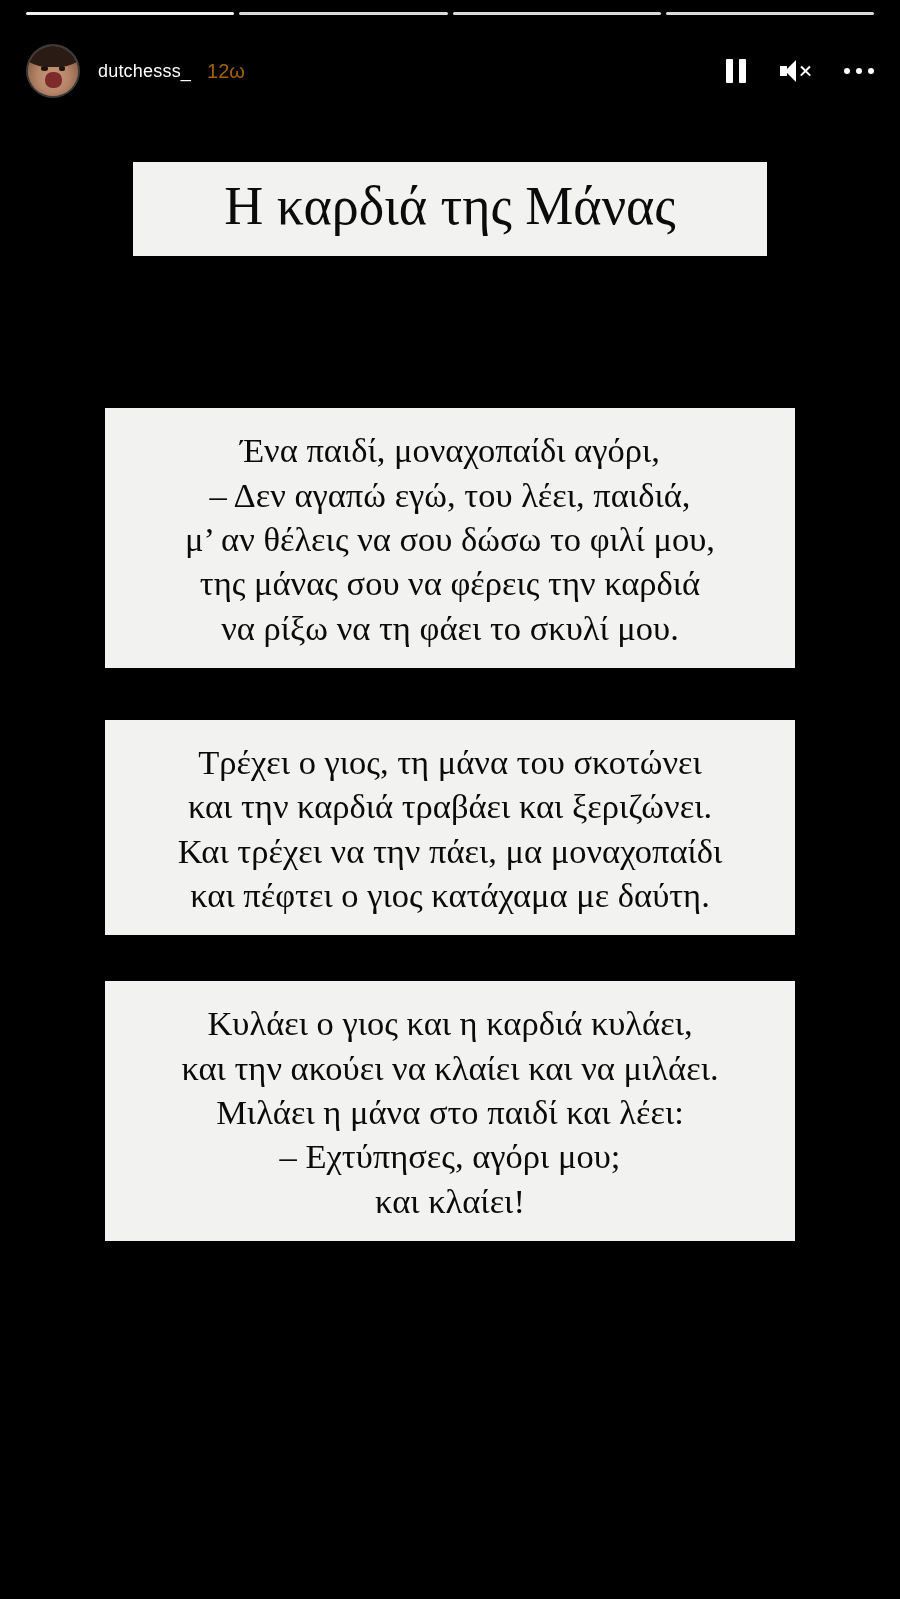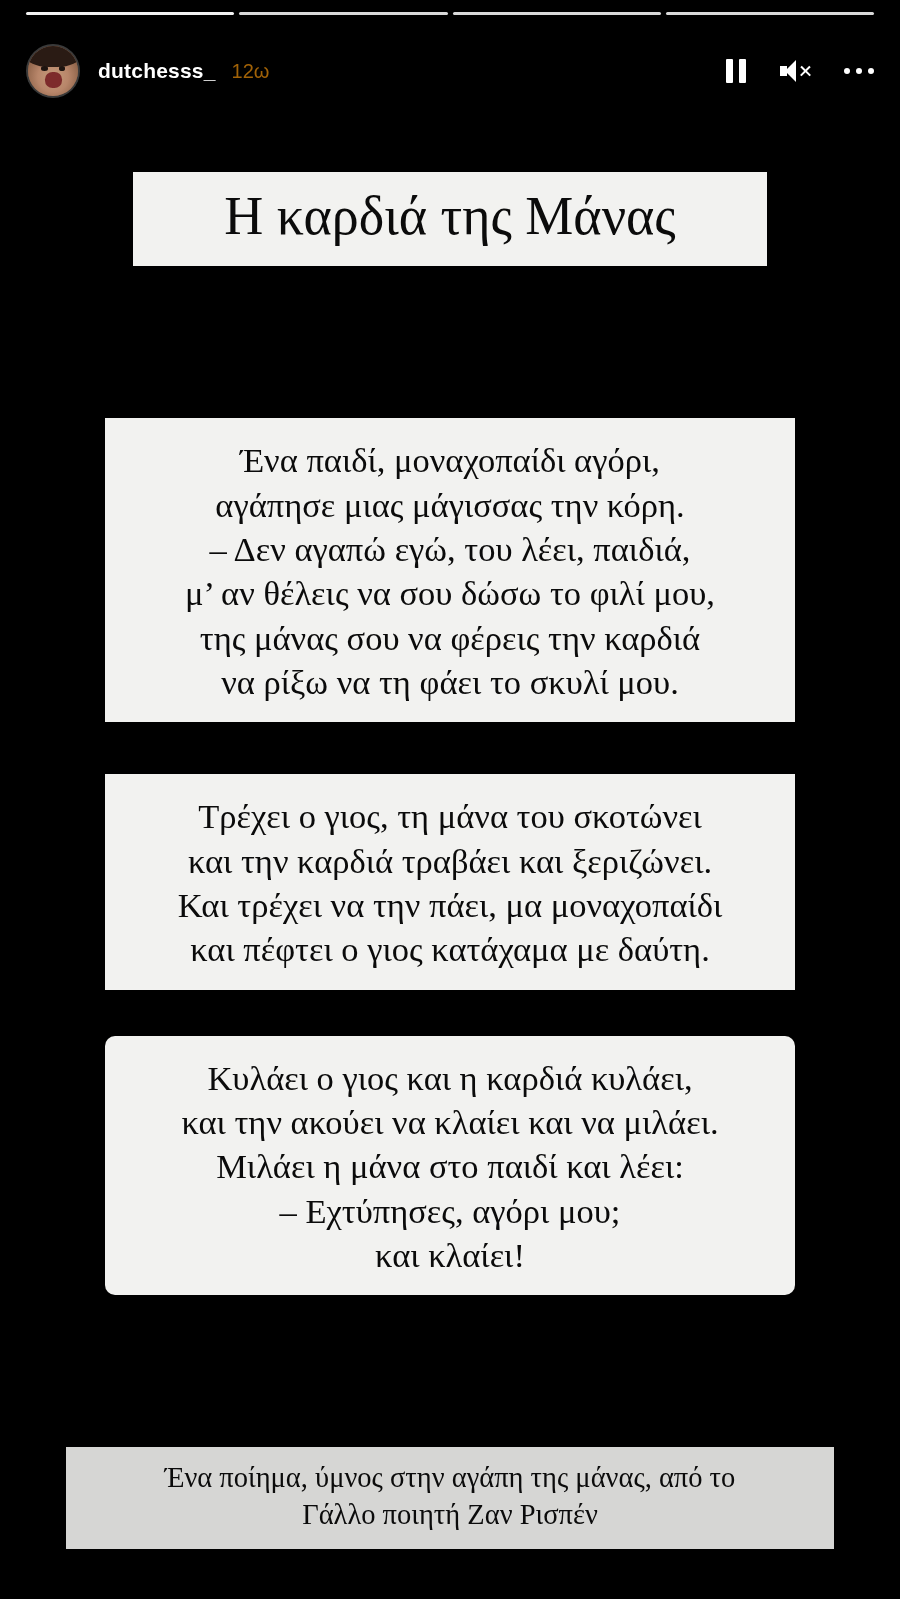--- a/index.html
+++ b/index.html
@@ -87,22 +87,22 @@
     width: 13%; height: 9%;
     background: #1d1410;
     border-radius: 50%;
   }
   .avatar .eyeL { left: 26%; }
   .avatar .eyeR { right: 26%; }
 
   .username {
     margin-left: 18px;
     color: #ffffff;
-    font-size: 21px;
-    font-weight: bold;
+    font-size: 18px;
+    font-weight: normal;
     letter-spacing: 0.2px;
     white-space: nowrap;
   }
   .timestamp {
     margin-left: 16px;
     color: #a16207;
     font-size: 20px;
     white-space: nowrap;
   }
   .header-actions {
@@ -170,31 +170,31 @@
     color: #0b0b0b;
     font-family: "Liberation Serif", serif;
     text-align: center;
     margin: 0 auto;
   }
   .title-card {
     width: 634px;
     padding: 14px 10px 20px;
     font-size: 54px;
     line-height: 1.12;
-    margin-top: 22px;
+    margin-top: 12px;
   }
   .verse-card {
     width: 690px;
     padding: 20px 14px 18px;
     font-size: 34.5px;
     line-height: 1.285;
   }
   .verse-card.v1 { margin-top: 152px; }
   .verse-card.v2 { margin-top: 52px; }
-  .verse-card.v3 { margin-top: 46px; border-radius: 10px; }
+  .verse-card.v3 { margin-top: 46px; }
   .verse-line { white-space: nowrap; }
 
   .footer-card {
     width: 768px;
     margin: 152px auto 0;
     background: #d6d6d4;
     color: #0b0b0b;
     font-family: "Liberation Serif", serif;
     text-align: center;
     font-size: 28.5px;
@@ -253,21 +253,20 @@
   </div>
 
   <div class="content">
 
     <div class="card title-card">
       <div>Η καρδιά της Μάνας</div>
     </div>
 
     <div class="card verse-card v1">
       <div class="verse-line">Ένα παιδί, μοναχοπαίδι αγόρι,</div>
-      <div class="verse-line">αγάπησε μιας μάγισσας την κόρη.</div>
       <div class="verse-line">– Δεν αγαπώ εγώ, του λέει, παιδιά,</div>
       <div class="verse-line">μ’ αν θέλεις να σου δώσω το φιλί μου,</div>
       <div class="verse-line">της μάνας σου να φέρεις την καρδιά</div>
       <div class="verse-line">να ρίξω να τη φάει το σκυλί μου.</div>
     </div>
 
     <div class="card verse-card v2">
       <div class="verse-line">Τρέχει ο γιος, τη μάνα του σκοτώνει</div>
       <div class="verse-line">και την καρδιά τραβάει και ξεριζώνει.</div>
       <div class="verse-line">Και τρέχει να την πάει, μα μοναχοπαίδι</div>
@@ -275,19 +274,15 @@
     </div>
 
     <div class="card verse-card v3">
       <div class="verse-line">Κυλάει ο γιος και η καρδιά κυλάει,</div>
       <div class="verse-line">και την ακούει να κλαίει και να μιλάει.</div>
       <div class="verse-line">Μιλάει η μάνα στο παιδί και λέει:</div>
       <div class="verse-line">– Εχτύπησες, αγόρι μου;</div>
       <div class="verse-line">και κλαίει!</div>
     </div>
 
-    <div class="footer-card">
-      <div class="verse-line">Ένα ποίημα, ύμνος στην αγάπη της μάνας, από το</div>
-      <div class="verse-line">Γάλλο ποιητή Ζαν Ρισπέν</div>
-    </div>
 
   </div>
 </div>
 
 </body></html>

